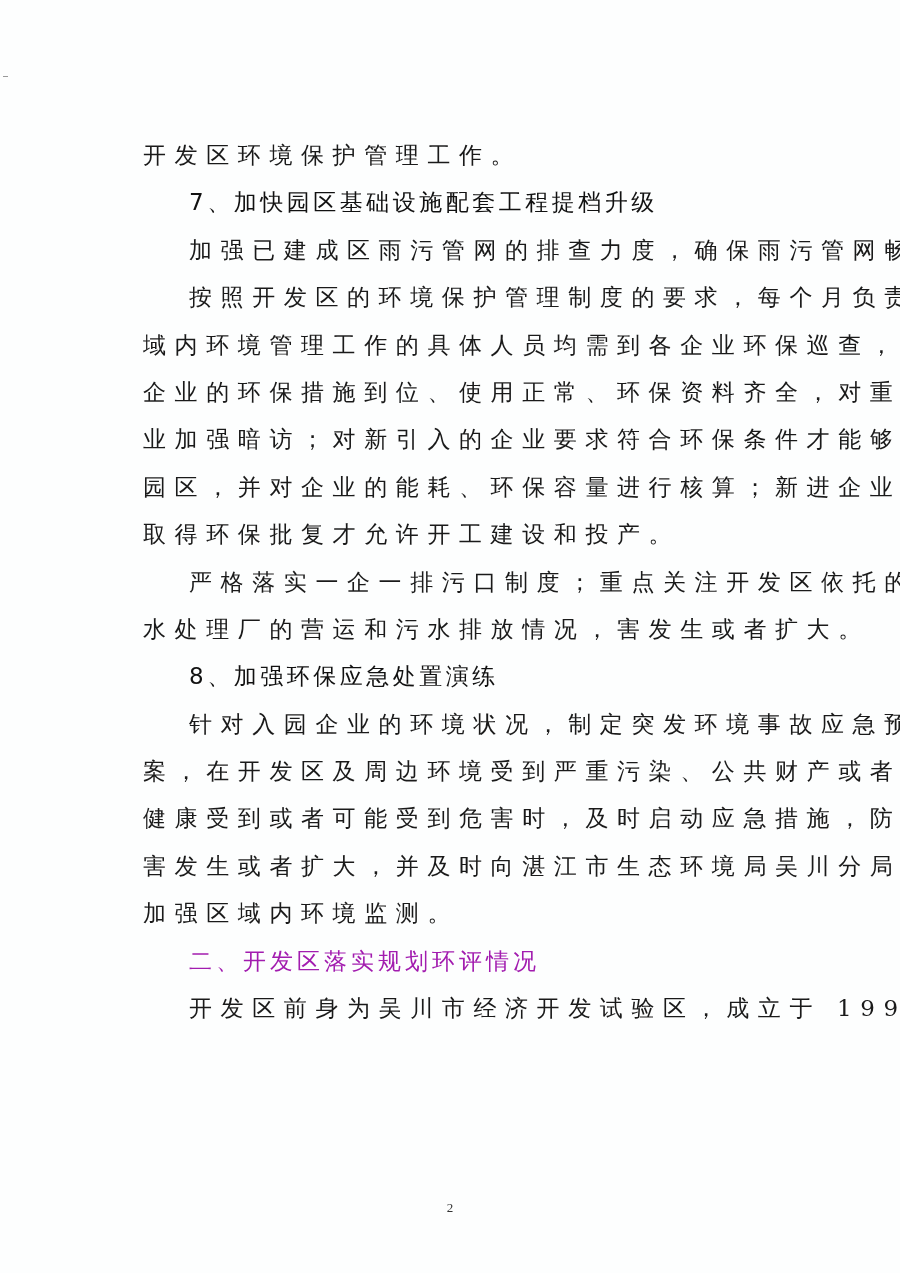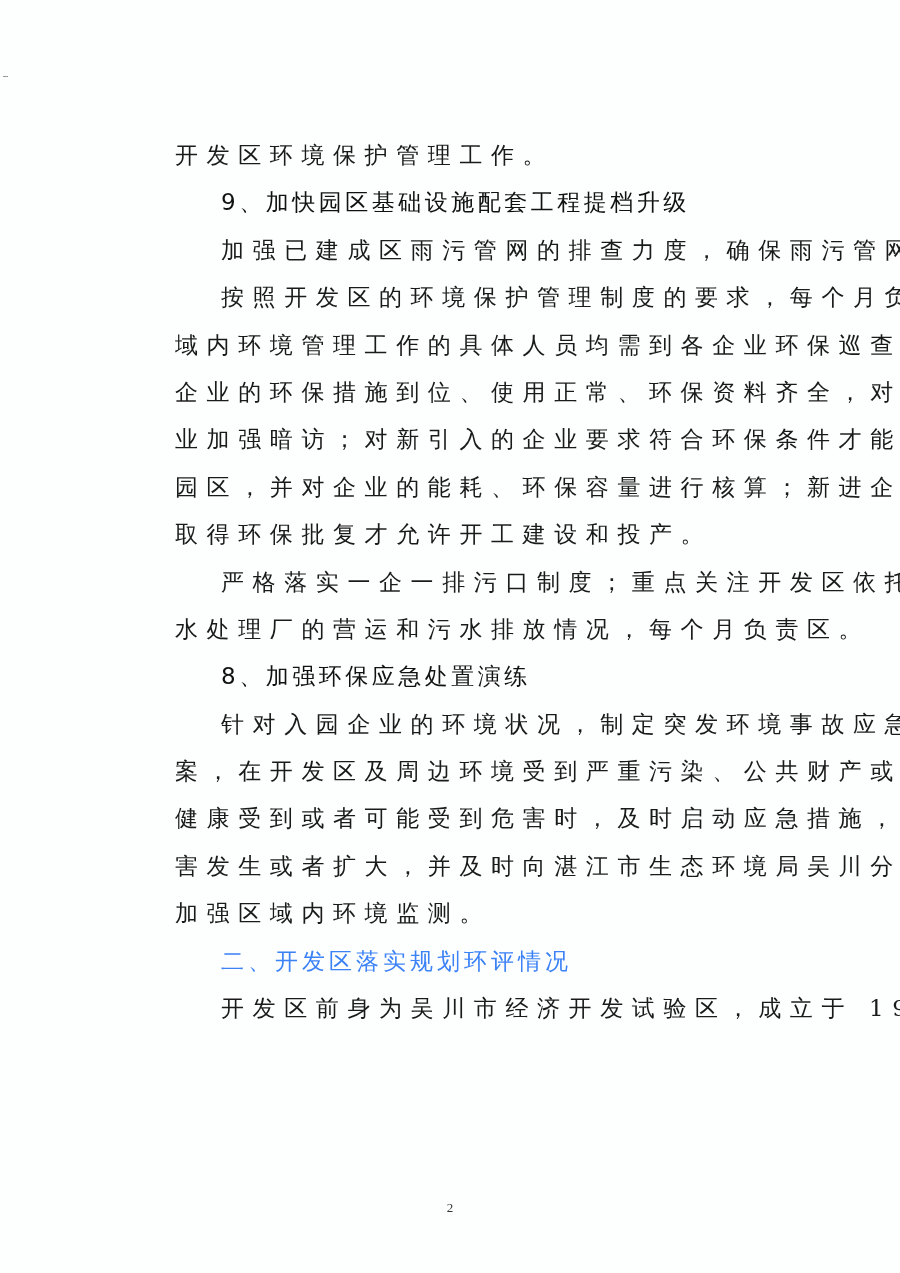--- a/index.html
+++ b/index.html
@@ -22,21 +22,20 @@
       background: #fdfefe;
     }
     .content {
       position: absolute;
       left: 143px;
       top: 132px;
       width: 624px;
       font-family: "DejaVu Serif", "Liberation Serif", serif;
       color: #1a1a1a;
       font-size: 23px;
-      margin-left: 32px;
     }
     .line {
       height: 47.4px;
       line-height: 47.4px;
       white-space: nowrap;
       letter-spacing: 8.6px;
     }
     .indent {
       padding-left: 46px;
     }
@@ -46,21 +45,21 @@
       letter-spacing: 3.5px;
       color: #111111;
       font-size: 23px;
     }
     .heading.indent {
       padding-left: 46px;
     }
     .section-heading {
       font-family: "DejaVu Sans", "Liberation Sans", sans-serif;
       letter-spacing: 4px;
-      color: #3b82f6;
+      color: #a21caf;
     }
     .page-number {
       position: absolute;
       left: 0;
       width: 900px;
       top: 1200px;
       text-align: center;
       font-family: "Liberation Serif", serif;
       font-size: 13px;
       color: #333333;
@@ -77,35 +76,35 @@
 </head>
 <body>
 
 <div class="page">
   <div class="margin-mark"></div>
 
   <div class="content">
 
     <div class="line">开发区环境保护管理工作。</div>
 
-    <div class="line heading indent">9、加快园区基础设施配套工程提档升级</div>
+    <div class="line heading indent">7、加快园区基础设施配套工程提档升级</div>
 
     <div class="line indent">加强已建成区雨污管网的排查力度，确保雨污管网畅</div>
 
 
     <div class="line indent">按照开发区的环境保护管理制度的要求，每个月负责区</div>
     <div class="line">域内环境管理工作的具体人员均需到各企业环保巡查，确保</div>
     <div class="line">企业的环保措施到位、使用正常、环保资料齐全，对重点企</div>
     <div class="line">业加强暗访；对新引入的企业要求符合环保条件才能够进入</div>
     <div class="line">园区，并对企业的能耗、环保容量进行核算；新进企业均需</div>
     <div class="line">取得环保批复才允许开工建设和投产。</div>
 
 
     <div class="line indent">严格落实一企一排污口制度；重点关注开发区依托的污</div>
-    <div class="line">水处理厂的营运和污水排放情况，每个月负责区。</div>
+    <div class="line">水处理厂的营运和污水排放情况，害发生或者扩大。</div>
 
     <div class="line heading indent">8、加强环保应急处置演练</div>
 
     <div class="line indent">针对入园企业的环境状况，制定突发环境事故应急预</div>
     <div class="line">案，在开发区及周边环境受到严重污染、公共财产或者人体</div>
     <div class="line">健康受到或者可能受到危害时，及时启动应急措施，防止危</div>
     <div class="line">害发生或者扩大，并及时向湛江市生态环境局吴川分局或者</div>
     <div class="line">加强区域内环境监测。</div>
 
     <div class="line section-heading indent">二、开发区落实规划环评情况</div>

